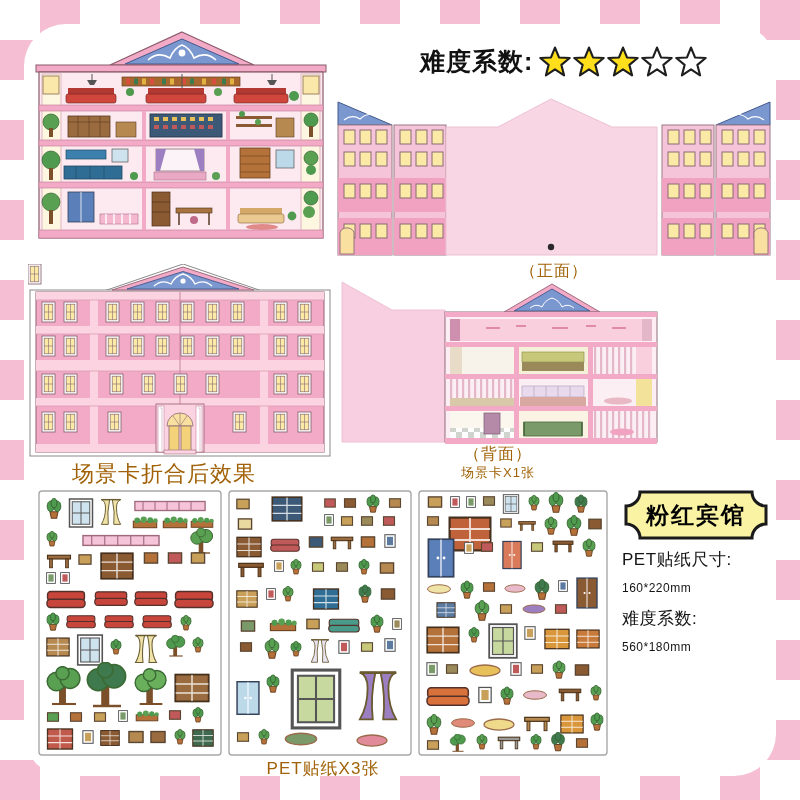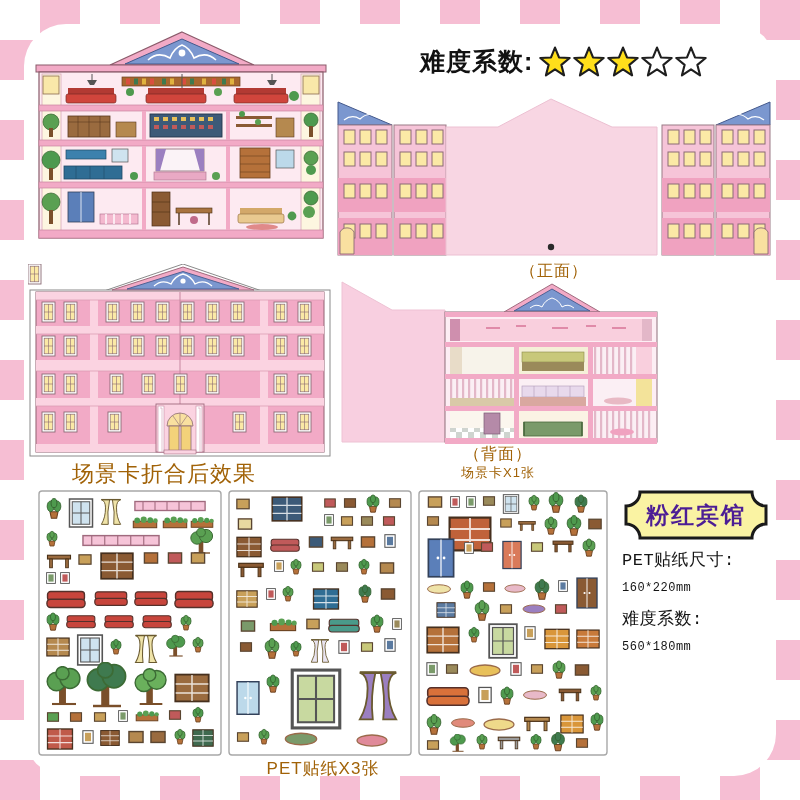--- a/index.html
+++ b/index.html
@@ -20,25 +20,25 @@
   .difficulty{position:absolute;left:420px;top:45px;display:flex;align-items:center;gap:4px;justify-content:space-between;}
   .difficulty .lbl{font-size:25px;font-weight:800;color:#111;letter-spacing:1px;}
   .stars{display:flex;align-items:center;gap:2px;margin-left:2px;}
   .stars svg{display:block;}
   
   .cap{position:absolute;text-align:center;color:#a16207;font-size:16px;letter-spacing:1px;}
   
   .plaque{position:absolute;left:622px;top:488px;width:148px;height:54px;}
   .plaque .name{
     position:absolute;inset:0;display:flex;align-items:center;justify-content:center;
-    font-size:23px;font-weight:800;color:#4c1d95;letter-spacing:2px;
+    font-size:23px;font-weight:800;color:#000000;letter-spacing:2px;
   }
   
   .specs{position:absolute;left:622px;top:548px;width:170px;color:#141414;}
-  .specs .spec{margin-bottom:12px;font-family:Liberation Mono, monospace;}
+  .specs .spec{margin-bottom:12px;}
   .specs .spec-label{font-size:17px;margin-bottom:10px;letter-spacing:0.5px;}
   .specs .spec-value{font-size:12px;margin-bottom:10px;letter-spacing:0.5px;}
   .sheet{position:absolute;top:490px;}
   svg{display:block;}
 </style>
 </head>
 <body>
 
 <div class="stage">
   <div class="panel"></div>

